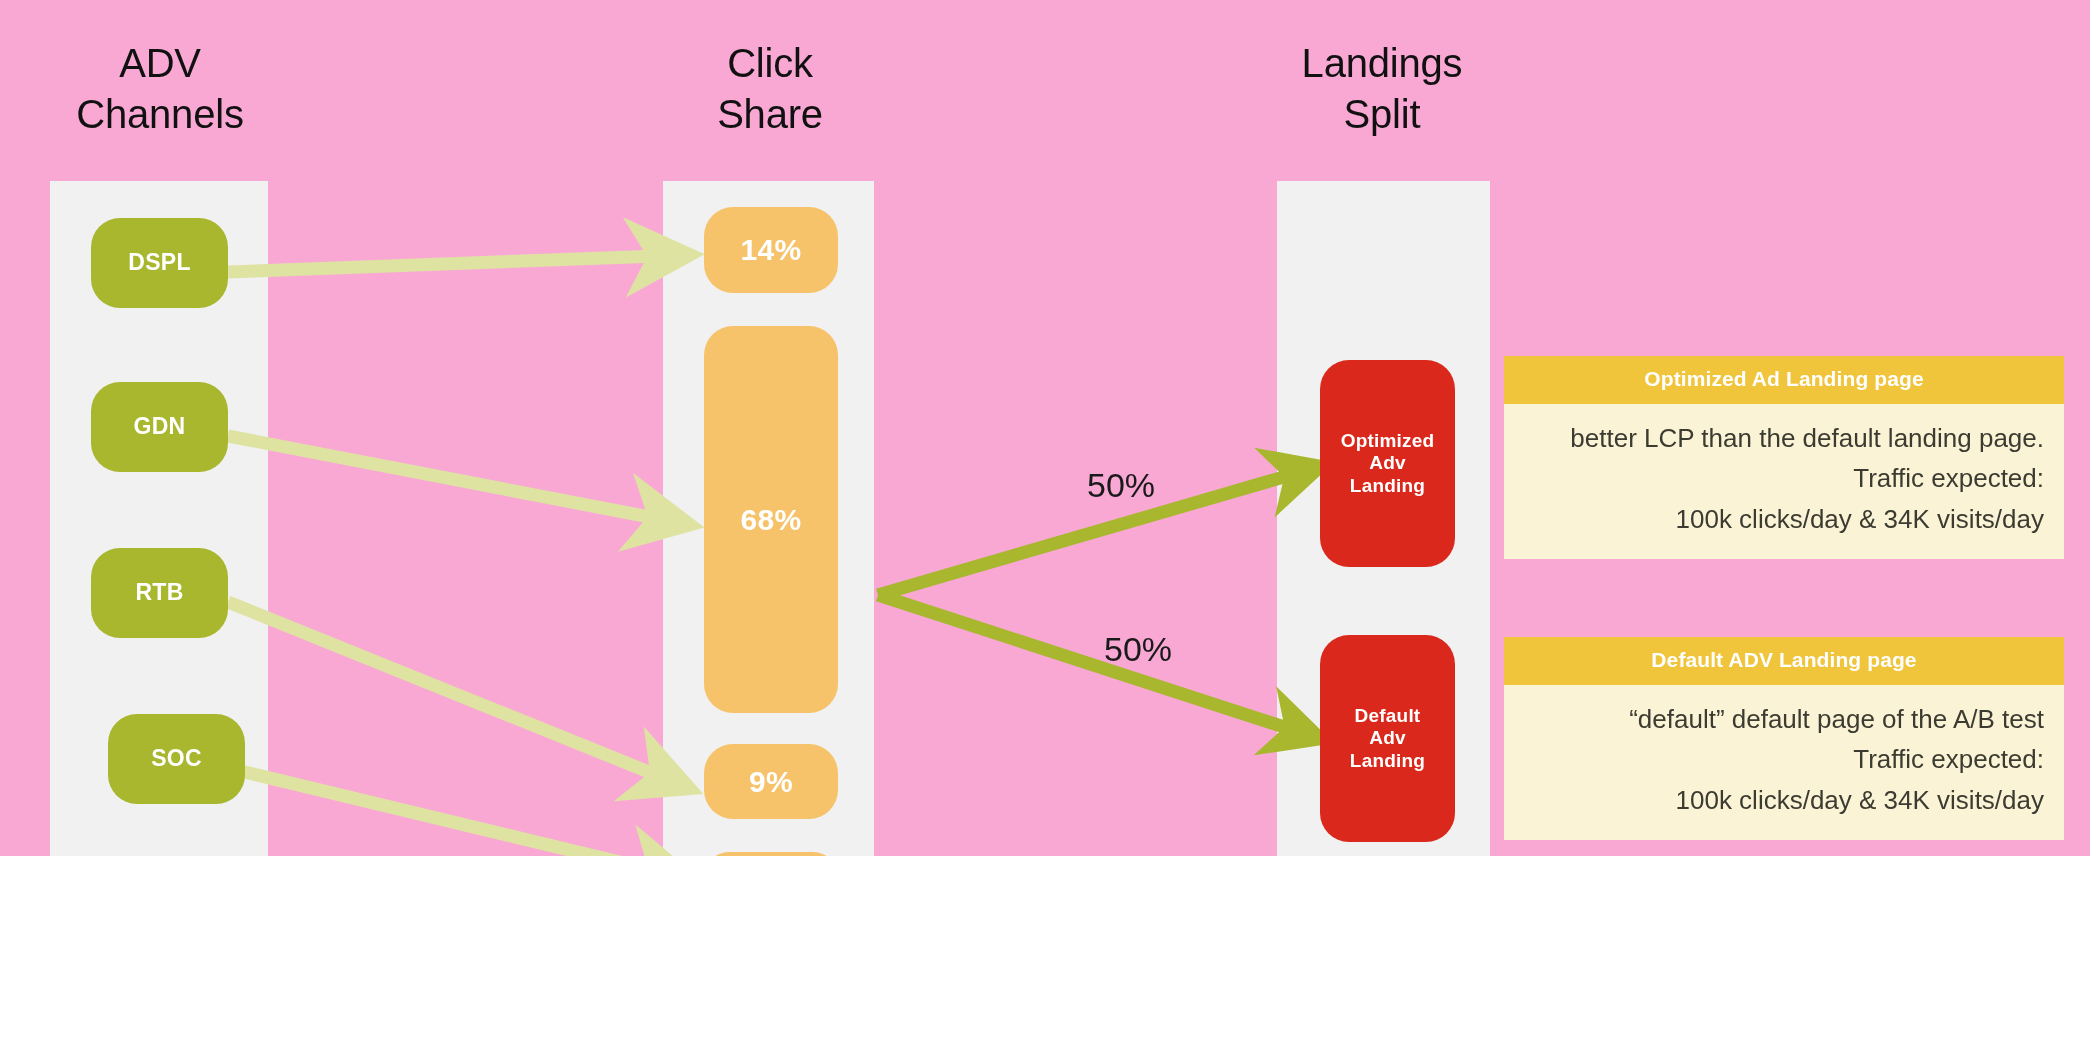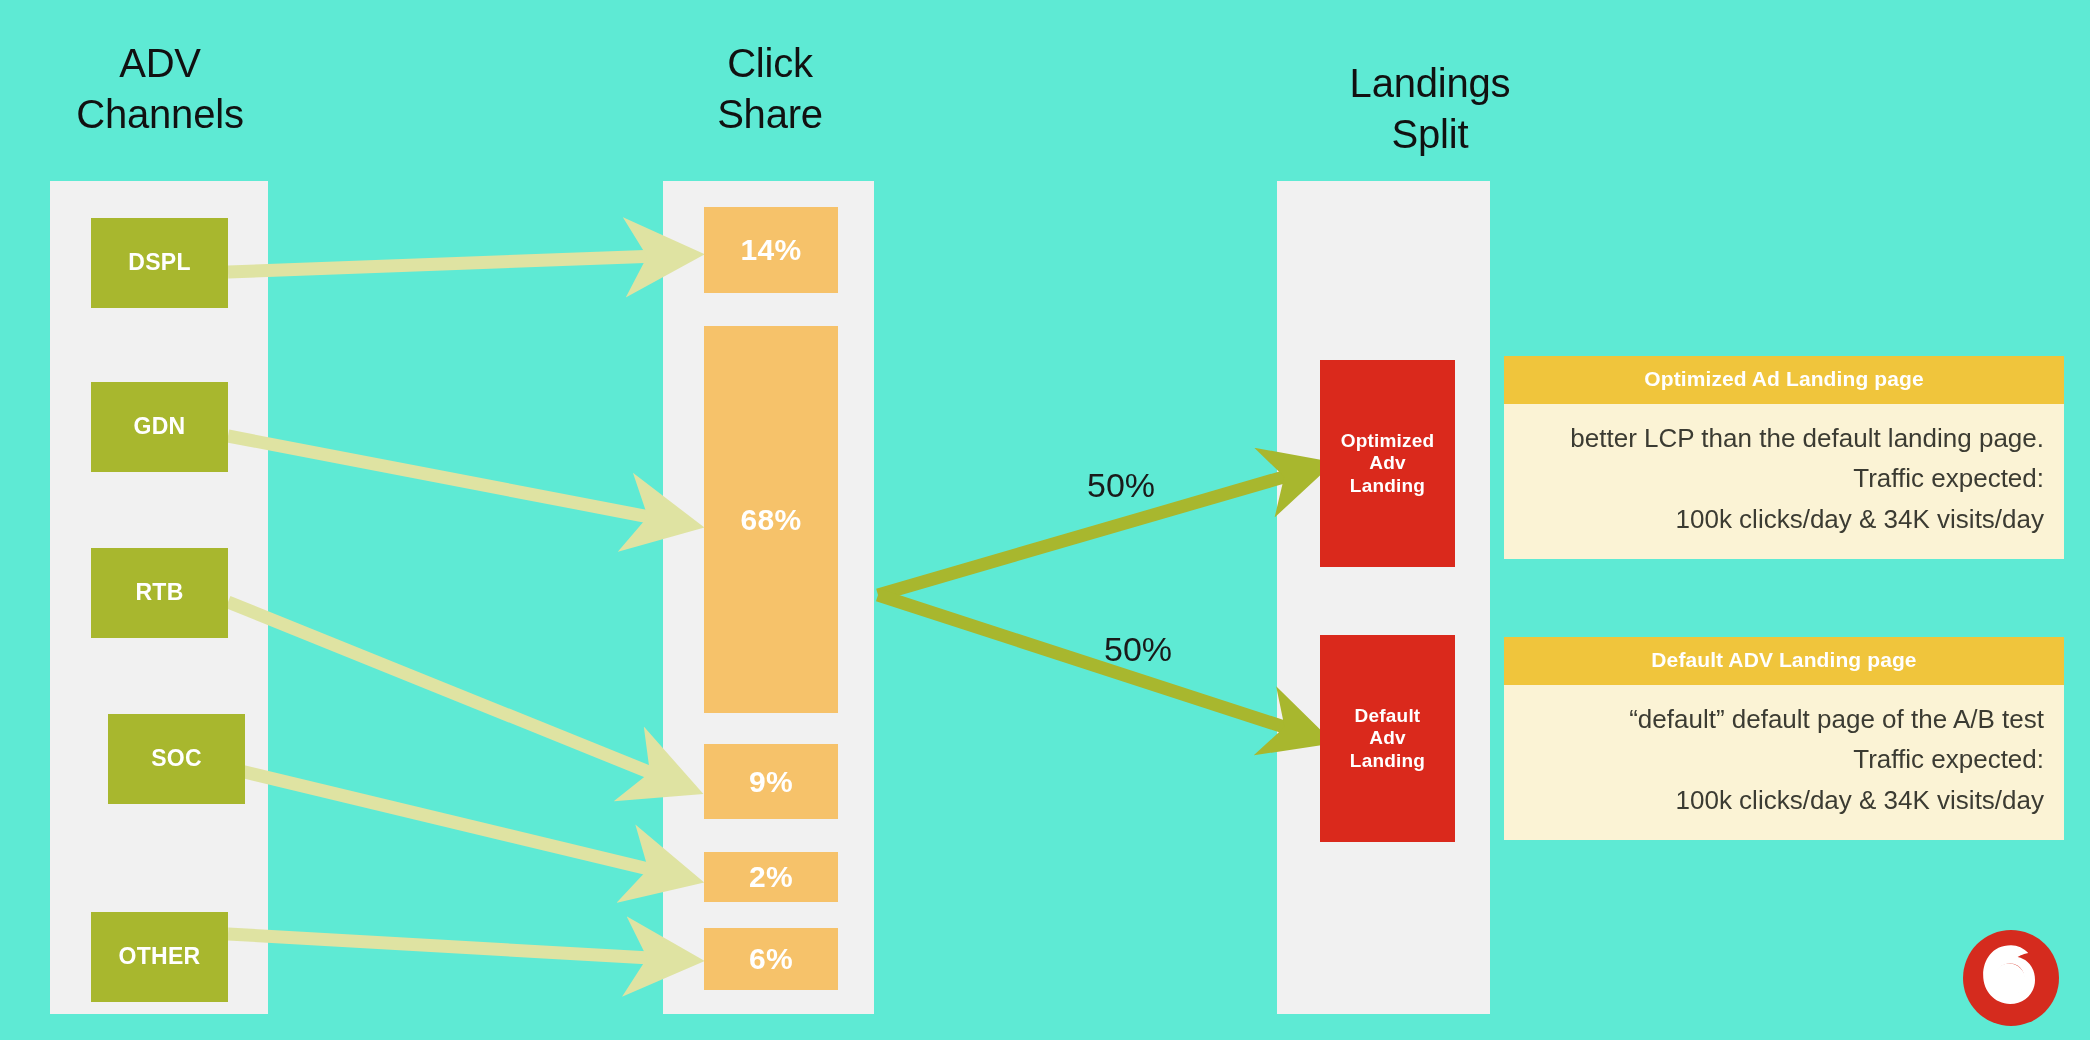--- a/index.html
+++ b/index.html
@@ -6,22 +6,22 @@
     margin: 0;
     padding: 0;
     background: #ffffff;
   }
   body {
     font-family: "Liberation Sans", sans-serif;
   }
   #canvas {
     position: relative;
     width: 2090px;
-    height: 1040px;
-    background: #5eead4;
+    height: 856px;
+    background: #f9a8d4;
     overflow: hidden;
   }
 
   
   .col-title {
     position: absolute;
     text-align: center;
     font-family: "Liberation Sans", sans-serif;
     font-weight: 400;
     font-size: 40px;
@@ -41,20 +41,21 @@
   .node {
     position: absolute;
     display: flex;
     align-items: center;
     justify-content: center;
     text-align: center;
     color: #ffffff;
     font-weight: bold;
     font-family: "Liberation Sans", sans-serif;
     line-height: 1.18;
+    border-radius: 29px;
   }
   .node.channel {
     background: #a8b72e;
     font-size: 23px;
     letter-spacing: 0.3px;
   }
   .node.share {
     background: #f6c26a;
     font-size: 30px;
     letter-spacing: 0.3px;
@@ -119,21 +120,21 @@
 <body>
 
 <div id="canvas">
 
   <div class="col-title" style="left:20px; top:38px; width:280px;">ADV
 Channels</div>
 
   <div class="col-title" style="left:630px; top:38px; width:280px;">Click
 Share</div>
 
-  <div class="col-title" style="left:1290px; top:38px; width:280px;margin-top:20px;">Landings
+  <div class="col-title" style="left:1242px; top:38px; width:280px;">Landings
 Split</div>
 
   <div class="band" style="left:50px; top:181px; width:218px; height:833px;"></div>
   <div class="band" style="left:663px; top:181px; width:211px; height:833px;"></div>
   <div class="band" style="left:1277px; top:181px; width:213px; height:833px;"></div>
 
   <svg id="arrows" viewBox="0 0 2090 1040" xmlns="http://www.w3.org/2000/svg">
     <defs>
       <marker id="head-pale" viewBox="0 0 12 12" refX="9.2" refY="6" markerWidth="6.2" markerHeight="6.2" orient="auto-start-reverse">
         <path d="M 0 0 L 12 6 L 0 12 L 3.4 6 Z" fill="#dfe3a2"></path>

